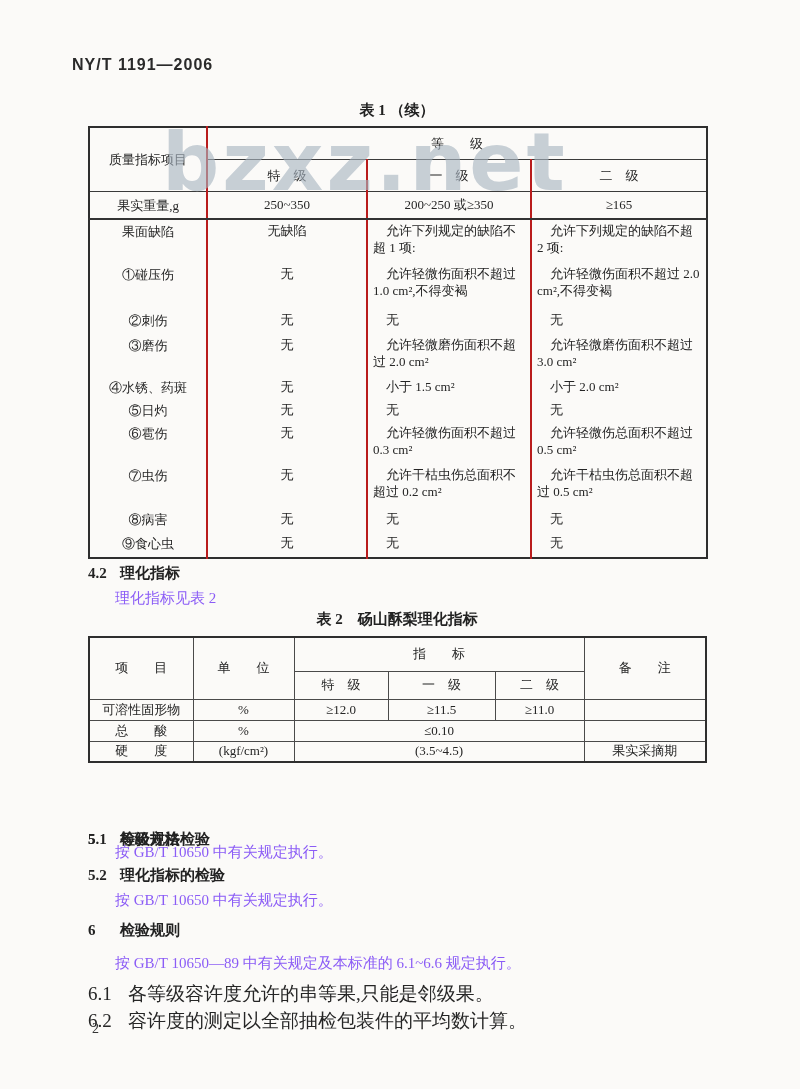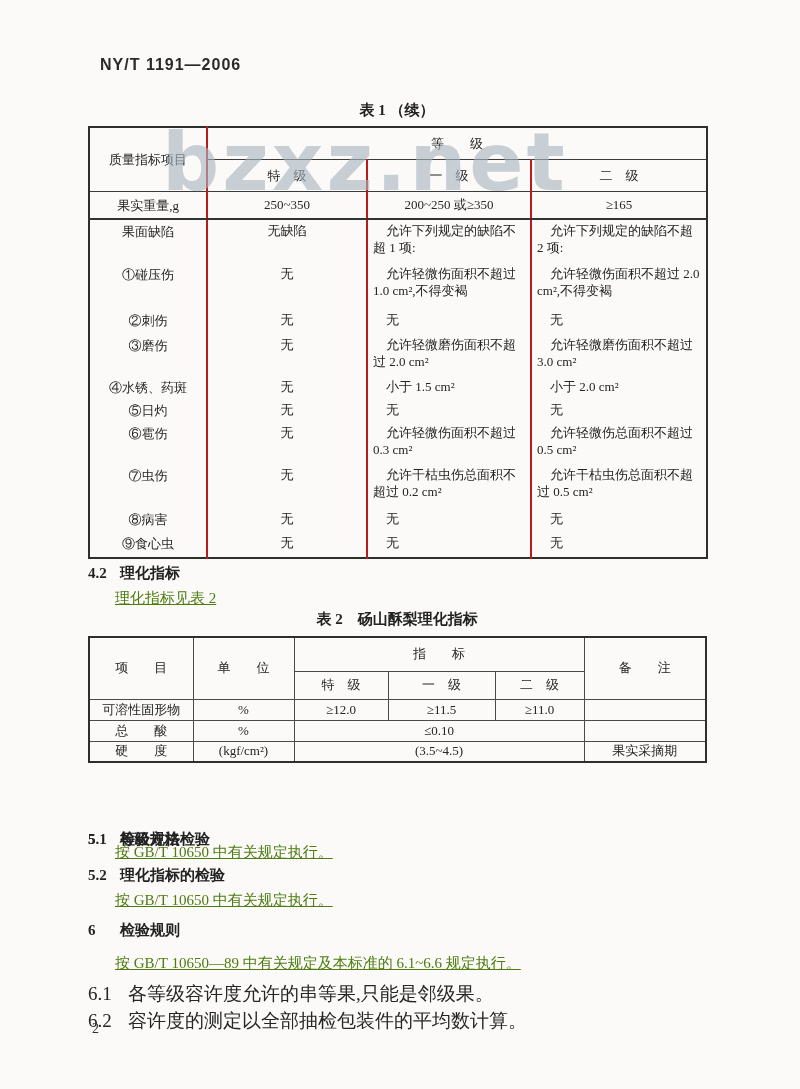--- a/index.html
+++ b/index.html
@@ -6,21 +6,21 @@
   body{
     width:800px;height:1089px;
     background:#fbfaf8;
     font-family:"Liberation Serif","DejaVu Serif",serif;
     color:#212121;
     position:relative;
     overflow:hidden;
   }
   .abs{position:absolute;}
   .doc-number{
-    top:56px;left:100px;
+    top:56px;left:72px;
     font-family:"Liberation Sans","DejaVu Sans",sans-serif;
     font-size:16px;font-weight:bold;letter-spacing:1px;color:#2a2a2a;
   }
   .watermark{
     top:116px;left:162px;
     font-family:"DejaVu Sans","Liberation Sans",sans-serif;
     font-size:80px;font-weight:bold;letter-spacing:3px;
     color:#a8b5c1;opacity:.62;z-index:6;pointer-events:none;
     user-select:none;white-space:nowrap;
   }
@@ -53,21 +53,21 @@
     top:636px;left:88px;width:617px;
     font-size:13px;line-height:16px;color:#252525;
     border:2px solid #2e2e2e;
   }
   .t2 td{border:1px solid #4a4a4a;text-align:center;vertical-align:middle;padding:1px 3px;}
   .t2 tr.h1{height:34px;} .t2 tr.h2{height:28px;}
   .t2 tr.dr{height:21px;}
 
   .h{font-size:15px;font-weight:bold;color:#222;left:88px;}
   .h .num{display:inline-block;min-width:32px;}
-  .body-line{font-size:15px;color:#4d7c0f;left:115px;text-decoration:underline;}
+  .body-line{font-size:15px;color:#8b5cf6;left:115px;}
   .clause{font-size:19px;color:#262626;left:88px;}
   .clause .num{display:inline-block;min-width:40px;font-weight:normal;}
   .s42-head{top:564px;}
   .s42-body{top:589px;}
   .s5-head{top:830px;}
   .s51-head{top:818px;margin-top:12px;}
   .s51-body{top:843px;}
   .s52-head{top:866px;}
   .s52-body{top:891px;}
   .s6-head{top:921px;}

